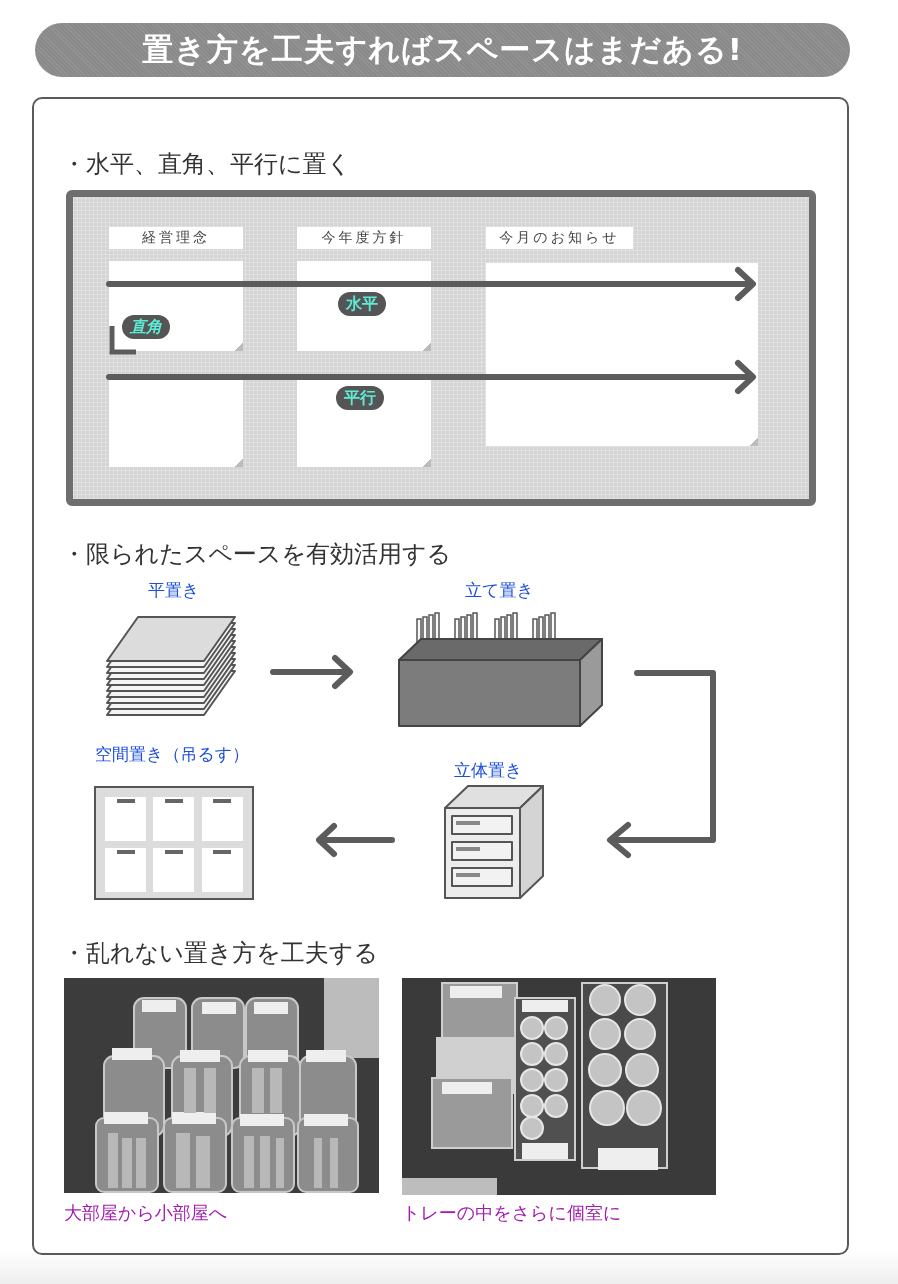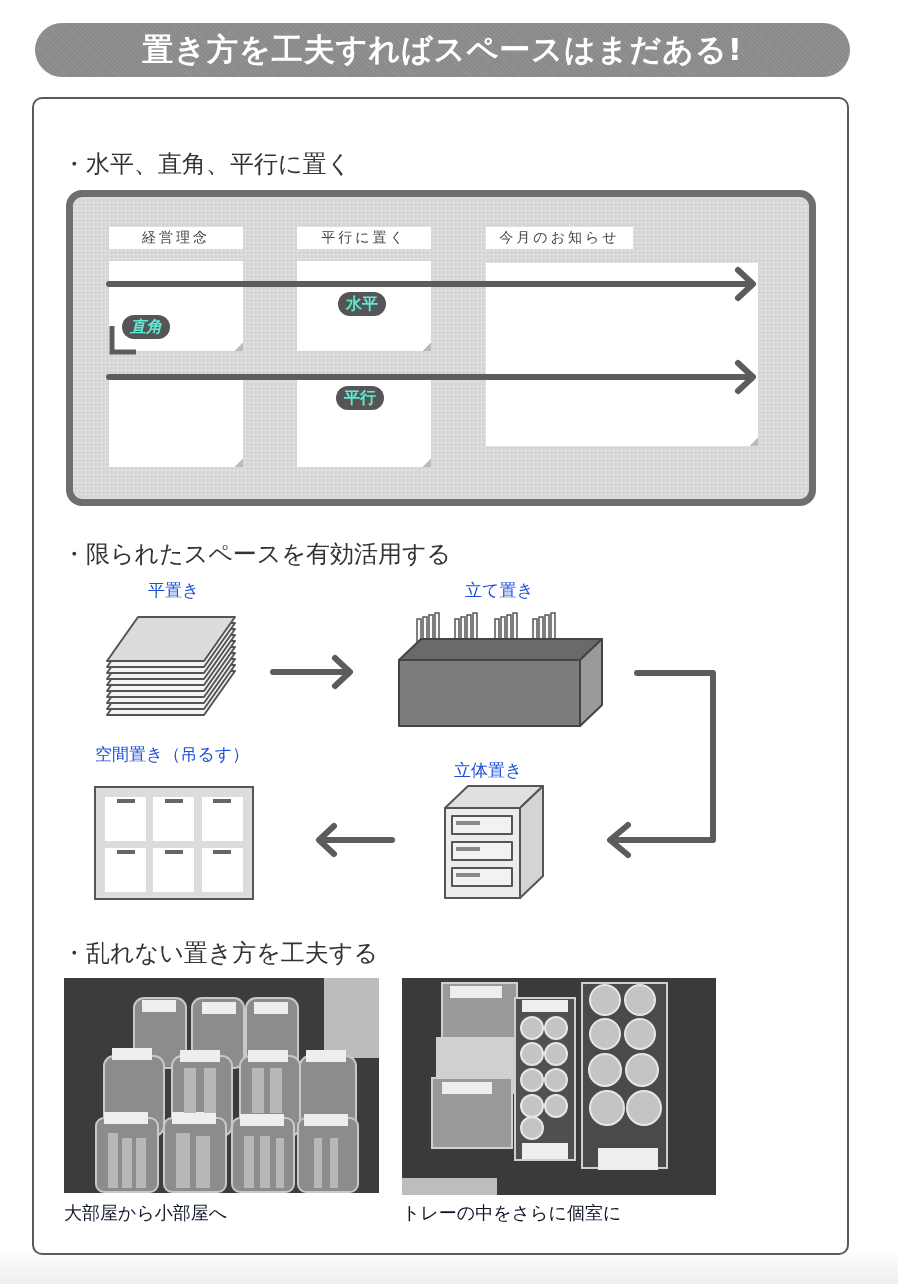--- a/index.html
+++ b/index.html
@@ -26,21 +26,21 @@
   .frame {
     position: absolute; left: 32px; top: 97px; width: 817px; height: 1158px;
     border: 2px solid #5a5a5a; border-radius: 10px; box-sizing: border-box;
   }
   .section-heading {
     position: absolute; font-size: 24px; color: #333; white-space: nowrap;
   }
   
   .board {
     position: absolute; left: 66px; top: 190px; width: 750px; height: 316px;
-    border: 7px solid #6e6e6e; border-radius: 16px; box-sizing: border-box;
+    border: 7px solid #6e6e6e; border-radius: 6px; box-sizing: border-box;
     background: #d4d4d4;
     background-image:
       repeating-linear-gradient(0deg, rgba(255,255,255,0.25) 0 1px, transparent 1px 4px),
       repeating-linear-gradient(90deg, rgba(255,255,255,0.25) 0 1px, transparent 1px 4px);
   }
   .board-label {
     position: absolute; height: 22px; background: #ffffff;
     font-size: 14px; color: #444; display: flex; align-items: center; justify-content: center;
     letter-spacing: 3px;
   }
@@ -49,38 +49,38 @@
     content: ""; position: absolute; right: 0; bottom: 0; width: 8px; height: 8px;
     background: linear-gradient(135deg, #ffffff 50%, #bbbbbb 50%);
   }
   .pill {
     position: absolute; background: #555555; color: #5eead4; border-radius: 14px;
     font-size: 16px; font-weight: bold; padding: 2px 8px; line-height: 20px;
   }
   
   .caption { position: absolute; font-size: 17px; color: #1d4ed8; white-space: nowrap; }
   .photo { position: absolute; overflow: hidden; background: #333; }
-  .photo-caption { position: absolute; font-size: 18px; color: #0f172a; white-space: nowrap; }
+  .photo-caption { position: absolute; font-size: 18px; color: #a21caf; white-space: nowrap; }
 </style>
 </head>
 <body>
 
 <div class="bottom-shade"></div>
 
 <div class="title-banner">
   <span class="title-text">置き方を工夫すればスペースはまだある!</span>
 </div>
 
 <div class="frame"></div>
 
 <div class="section-heading" style="left:62px; top:148px;">・水平、直角、平行に置く</div>
 
 <div class="board">
   <div class="board-label" style="left:36px; top:30px; width:134px;">経営理念</div>
-  <div class="board-label" style="left:224px; top:30px; width:134px;">平行に置く</div>
+  <div class="board-label" style="left:224px; top:30px; width:134px;">今年度方針</div>
   <div class="board-label" style="left:413px; top:30px; width:147px;">今月のお知らせ</div>
 
   <div class="paper" style="left:36px; top:64px; width:134px; height:90px;"></div>
   <div class="paper" style="left:224px; top:64px; width:134px; height:90px;"></div>
   <div class="paper" style="left:36px; top:178px; width:134px; height:92px;"></div>
   <div class="paper" style="left:224px; top:178px; width:134px; height:92px;"></div>
   <div class="paper" style="left:413px; top:66px; width:272px; height:183px;"></div>
 
   <svg style="position:absolute; left:0; top:0;" width="736" height="302">
     <g stroke="#5c5c5c" stroke-width="6" fill="none" stroke-linecap="round" stroke-linejoin="round">

